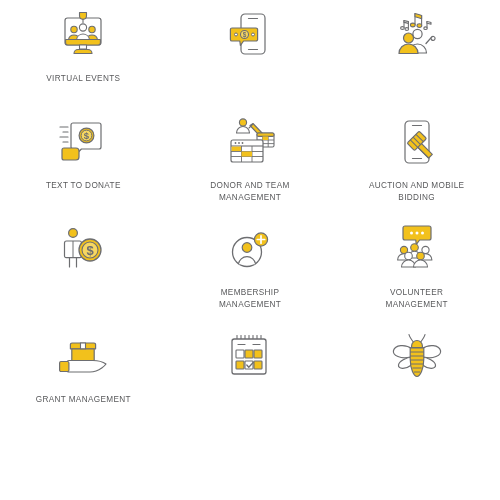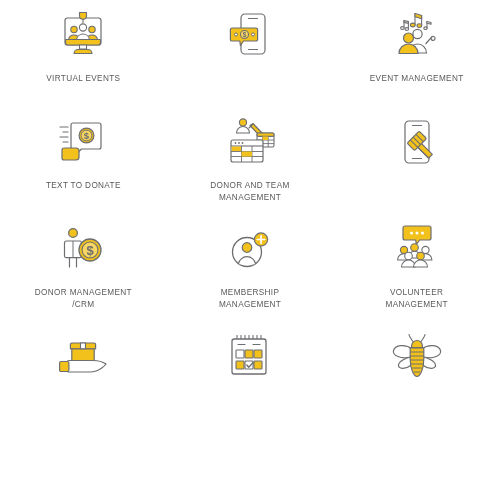--- a/index.html
+++ b/index.html
@@ -127,21 +127,20 @@
 
         <circle cx="31.5" cy="26" r="4.6" fill="#ffffff" stroke="#6D6E71" stroke-width="1.2"></circle>
         <path d="M22.5 45 a9 9 0 0 1 18 0 z" fill="#ffffff" stroke="#6D6E71" stroke-width="1.2" stroke-linejoin="round"></path>
         <path d="M40 35.5 l5.6 -6.4" fill="none" stroke="#6D6E71" stroke-width="1.3" stroke-linecap="round"></path>
         <path d="M45.6 29.1 a2 2 0 1 0 0.1 -0.1 z" fill="#ffffff" stroke="#6D6E71" stroke-width="1.2"></path>
 
         <circle cx="22.5" cy="30" r="5" fill="#F2C11C" stroke="#6D6E71" stroke-width="1.2"></circle>
         <path d="M13 45.5 a9.5 9.5 0 0 1 19 0 z" fill="#F2C11C" stroke="#6D6E71" stroke-width="1.2" stroke-linejoin="round"></path>
       </svg>
     </div>
-    <div class="caption">EVENT MANAGEMENT</div>
   </div>
 
   <div class="cell">
     <div class="icon-wrap">
       <svg viewBox="0 0 62 56" xmlns="http://www.w3.org/2000/svg">
 
         <g stroke="#6D6E71" stroke-width="1.2" stroke-linecap="round">
           <path d="M8 12 h8"></path>
           <path d="M11 17 h5"></path>
           <path d="M8 22 h8"></path>
@@ -209,39 +208,39 @@
 
         <path d="M30.5 31 l11.5 11.5" stroke="#6D6E71" stroke-width="1.2" stroke-linecap="round" fill="none"></path>
         <path d="M29.5 29.8 l3.6 -3.6 l13.2 13.2 l-3.6 3.6 z" fill="#F2C11C" stroke="#6D6E71" stroke-width="1.2" stroke-linejoin="round"></path>
 
         <g transform="rotate(-45 31 26)">
           <rect x="22.5" y="20.5" width="17" height="10.5" rx="1.4" fill="#F2C11C" stroke="#6D6E71" stroke-width="1.2"></rect>
           <path d="M27 20.5 v10.5 M31 20.5 v10.5 M35 20.5 v10.5" stroke="#6D6E71" stroke-width="1"></path>
         </g>
       </svg>
     </div>
+    <div class="caption">AUCTION AND MOBILE
+BIDDING</div>
   </div>
 
   <div class="cell">
     <div class="icon-wrap">
       <svg viewBox="0 0 62 56" xmlns="http://www.w3.org/2000/svg">
 
         <circle cx="21" cy="11" r="4.4" fill="#F2C11C" stroke="#6D6E71" stroke-width="1.2"></circle>
         <path d="M14.5 19 h13 a2 2 0 0 1 2 2 v13 a1.6 1.6 0 0 1 -1.6 1.6 h-13.8 a1.6 1.6 0 0 1 -1.6 -1.6 v-13 a2 2 0 0 1 2 -2 z" fill="#ffffff" stroke="#6D6E71" stroke-width="1.2" stroke-linejoin="round"></path>
         <path d="M17.5 35.6 v9.4" stroke="#6D6E71" stroke-width="1.2" stroke-linecap="round"></path>
         <path d="M24.5 35.6 v9.4" stroke="#6D6E71" stroke-width="1.2" stroke-linecap="round"></path>
         <path d="M21 19 v16.6" stroke="#6D6E71" stroke-width="1"></path>
 
         <circle cx="38" cy="28" r="11" fill="#F2C11C" stroke="#6D6E71" stroke-width="1.3"></circle>
         <circle cx="38" cy="28" r="8" fill="#F7D761" stroke="#6D6E71" stroke-width="1.1"></circle>
         <text x="38" y="33.2" font-family="Liberation Sans, sans-serif" font-size="13" font-weight="bold" fill="#6D6E71" text-anchor="middle">$</text>
       </svg>
     </div>
-    <div class="caption">DONOR MANAGEMENT
-/CRM</div>
   </div>
 
   <div class="cell">
     <div class="icon-wrap">
       <svg viewBox="0 0 62 56" xmlns="http://www.w3.org/2000/svg">
         <circle cx="28" cy="30" r="14.5" fill="#ffffff" stroke="#6D6E71" stroke-width="1.3"></circle>
         <circle cx="28" cy="25.5" r="4.8" fill="#F2C11C" stroke="#6D6E71" stroke-width="1.2"></circle>
         <path d="M19.3 42.2 a8.8 8.8 0 0 1 17.4 0" fill="#ffffff" stroke="#6D6E71" stroke-width="1.2" stroke-linejoin="round"></path>
 
         <circle cx="42" cy="17.5" r="6.6" fill="#F2C11C" stroke="#6D6E71" stroke-width="1.2"></circle>
@@ -286,20 +285,21 @@
 
         <path d="M20 14 h22 a1.6 1.6 0 0 1 1.6 1.6 v4.2 h-25.2 v-4.2 a1.6 1.6 0 0 1 1.6 -1.6 z" fill="#F2C11C" stroke="#6D6E71" stroke-width="1.2" stroke-linejoin="round"></path>
         <path d="M19.8 19.8 h22.4 v12.2 a1.6 1.6 0 0 1 -1.6 1.6 h-19.2 a1.6 1.6 0 0 1 -1.6 -1.6 z" fill="#F2C11C" stroke="#6D6E71" stroke-width="1.2" stroke-linejoin="round"></path>
         <rect x="28.5" y="14" width="5" height="5.8" fill="#ffffff" stroke="#6D6E71" stroke-width="1.1"></rect>
 
         <path d="M17 31.5 h24 c8 0 13 3.5 13 3.5 s-6 8 -16 8 h-21 a2 2 0 0 1 -2 -2 v-7.5 a2 2 0 0 1 2 -2 z" fill="#ffffff" stroke="#6D6E71" stroke-width="1.2" stroke-linejoin="round"></path>
 
         <path d="M9 32.5 h6.5 a1.4 1.4 0 0 1 1.4 1.4 v7.2 a1.4 1.4 0 0 1 -1.4 1.4 h-6.5 a1.4 1.4 0 0 1 -1.4 -1.4 v-7.2 a1.4 1.4 0 0 1 1.4 -1.4 z" fill="#F2C11C" stroke="#6D6E71" stroke-width="1.2" stroke-linejoin="round"></path>
       </svg>
     </div>
+    <div class="caption">GRANT MANAGEMENT</div>
   </div>
 
   <div class="cell">
     <div class="icon-wrap">
       <svg viewBox="0 0 62 56" xmlns="http://www.w3.org/2000/svg">
 
         <g stroke="#6D6E71" stroke-width="1.1" stroke-linecap="round">
           <path d="M18 6.5 v4"></path>
             <path d="M22 6.5 v4"></path>
             <path d="M26 6.5 v4"></path>

